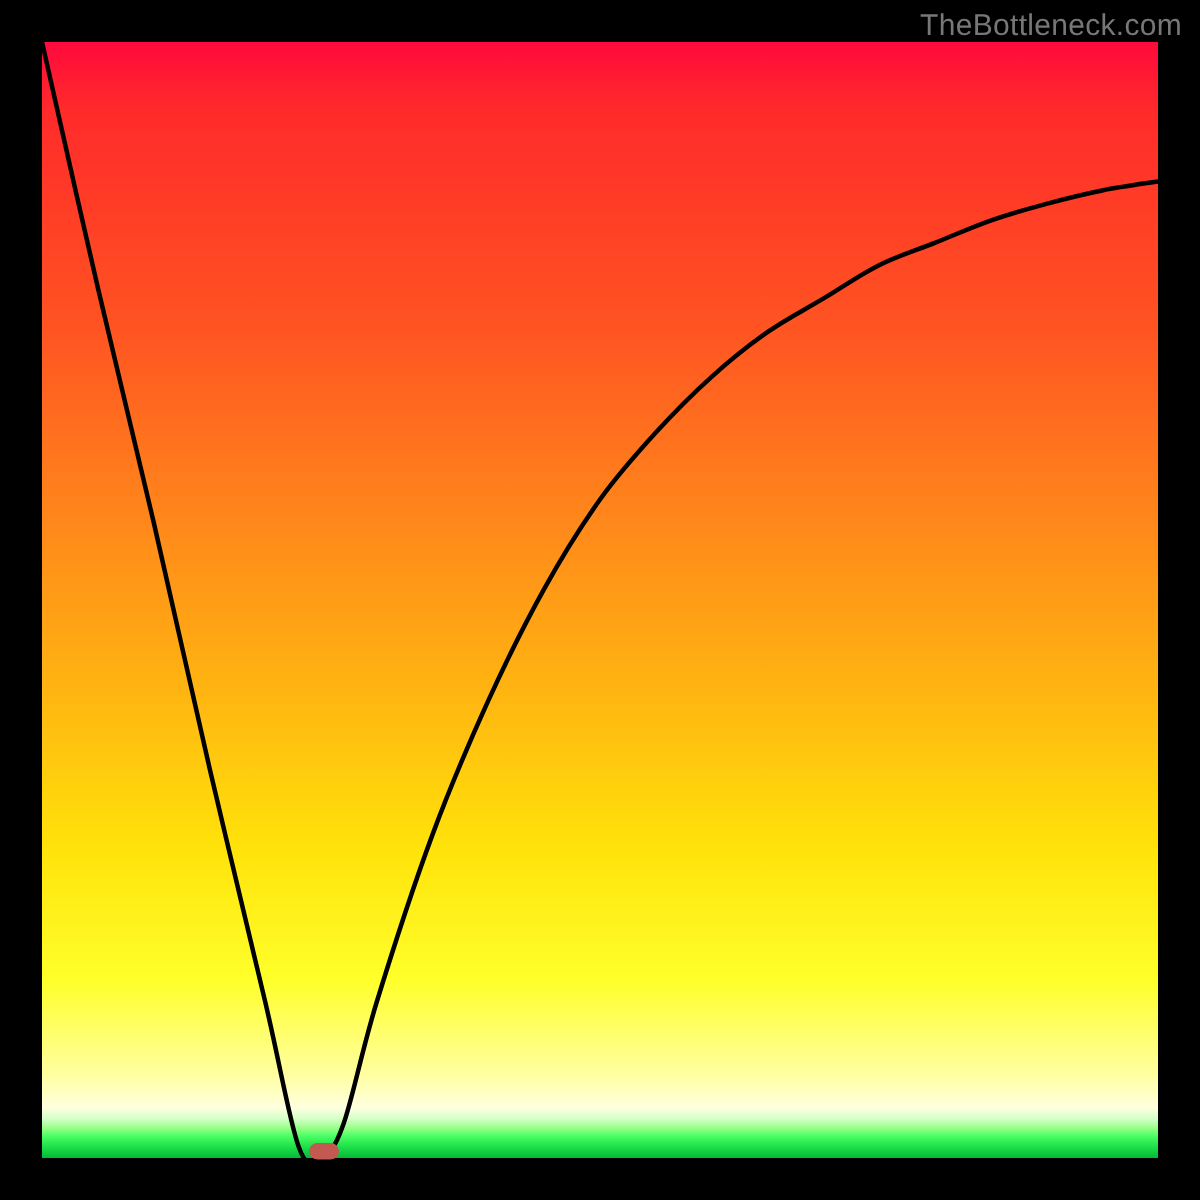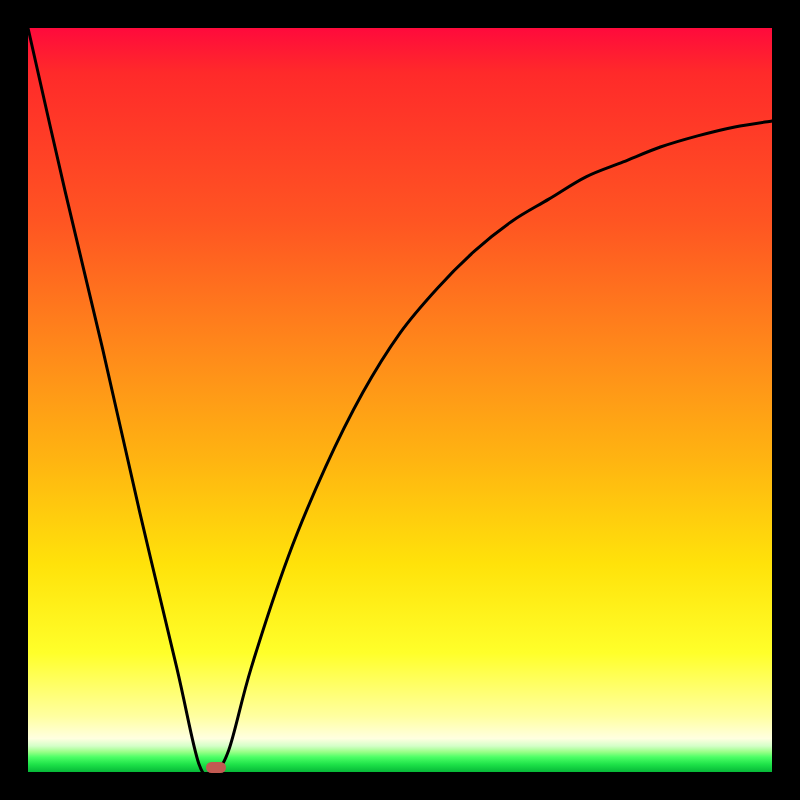--- a/index.html
+++ b/index.html
@@ -65,20 +65,21 @@
     width: 20px;
     height: 11px;
     background: #c25a52;
     border-radius: 6px;
   }
 </style>
 </head>
 <body>
 
 <div class="frame">
+  <div class="attribution">TheBottleneck.com</div>
 
   <div class="plot">
     <svg class="curve" viewBox="0 0 744 744" preserveAspectRatio="none">
       <path d="M 0.00 0.00 C 6.20 27.28, 24.80 110.36, 37.20 163.68 C 49.60 217.00, 62.00 266.60, 74.40 319.92 C 86.80 373.24, 99.20 430.28, 111.60 483.60 C 124.00 536.92, 138.88 597.68, 148.80 639.84 C 158.72 682.00, 164.92 719.20, 171.12 736.56 C 177.32 753.92, 181.04 746.48, 186.00 744.00 C 190.96 741.52, 194.68 739.04, 200.88 721.68 C 207.08 704.32, 213.28 672.08, 223.20 639.84 C 233.12 607.60, 248.00 561.72, 260.40 528.24 C 272.80 494.76, 285.20 466.24, 297.60 438.96 C 310.00 411.68, 322.40 386.88, 334.80 364.56 C 347.20 342.24, 359.60 322.40, 372.00 305.04 C 384.40 287.68, 396.80 274.04, 409.20 260.40 C 421.60 246.76, 434.00 234.36, 446.40 223.20 C 458.80 212.04, 471.20 202.12, 483.60 193.44 C 496.00 184.76, 508.40 178.56, 520.80 171.12 C 533.20 163.68, 545.60 155.00, 558.00 148.80 C 570.40 142.60, 582.80 138.88, 595.20 133.92 C 607.60 128.96, 620.00 123.38, 632.40 119.04 C 644.80 114.70, 657.20 111.23, 669.60 107.88 C 682.00 104.53, 694.40 101.43, 706.80 98.95 C 719.20 96.47, 737.80 93.99, 744.00 93.00" fill="none" stroke="#000" stroke-width="3" stroke-linejoin="round" stroke-linecap="round"></path>
     </svg>
     <div class="marker" style="left: 178px; top: 734px;"></div>
   </div>
 </div>
 
 </body></html>

